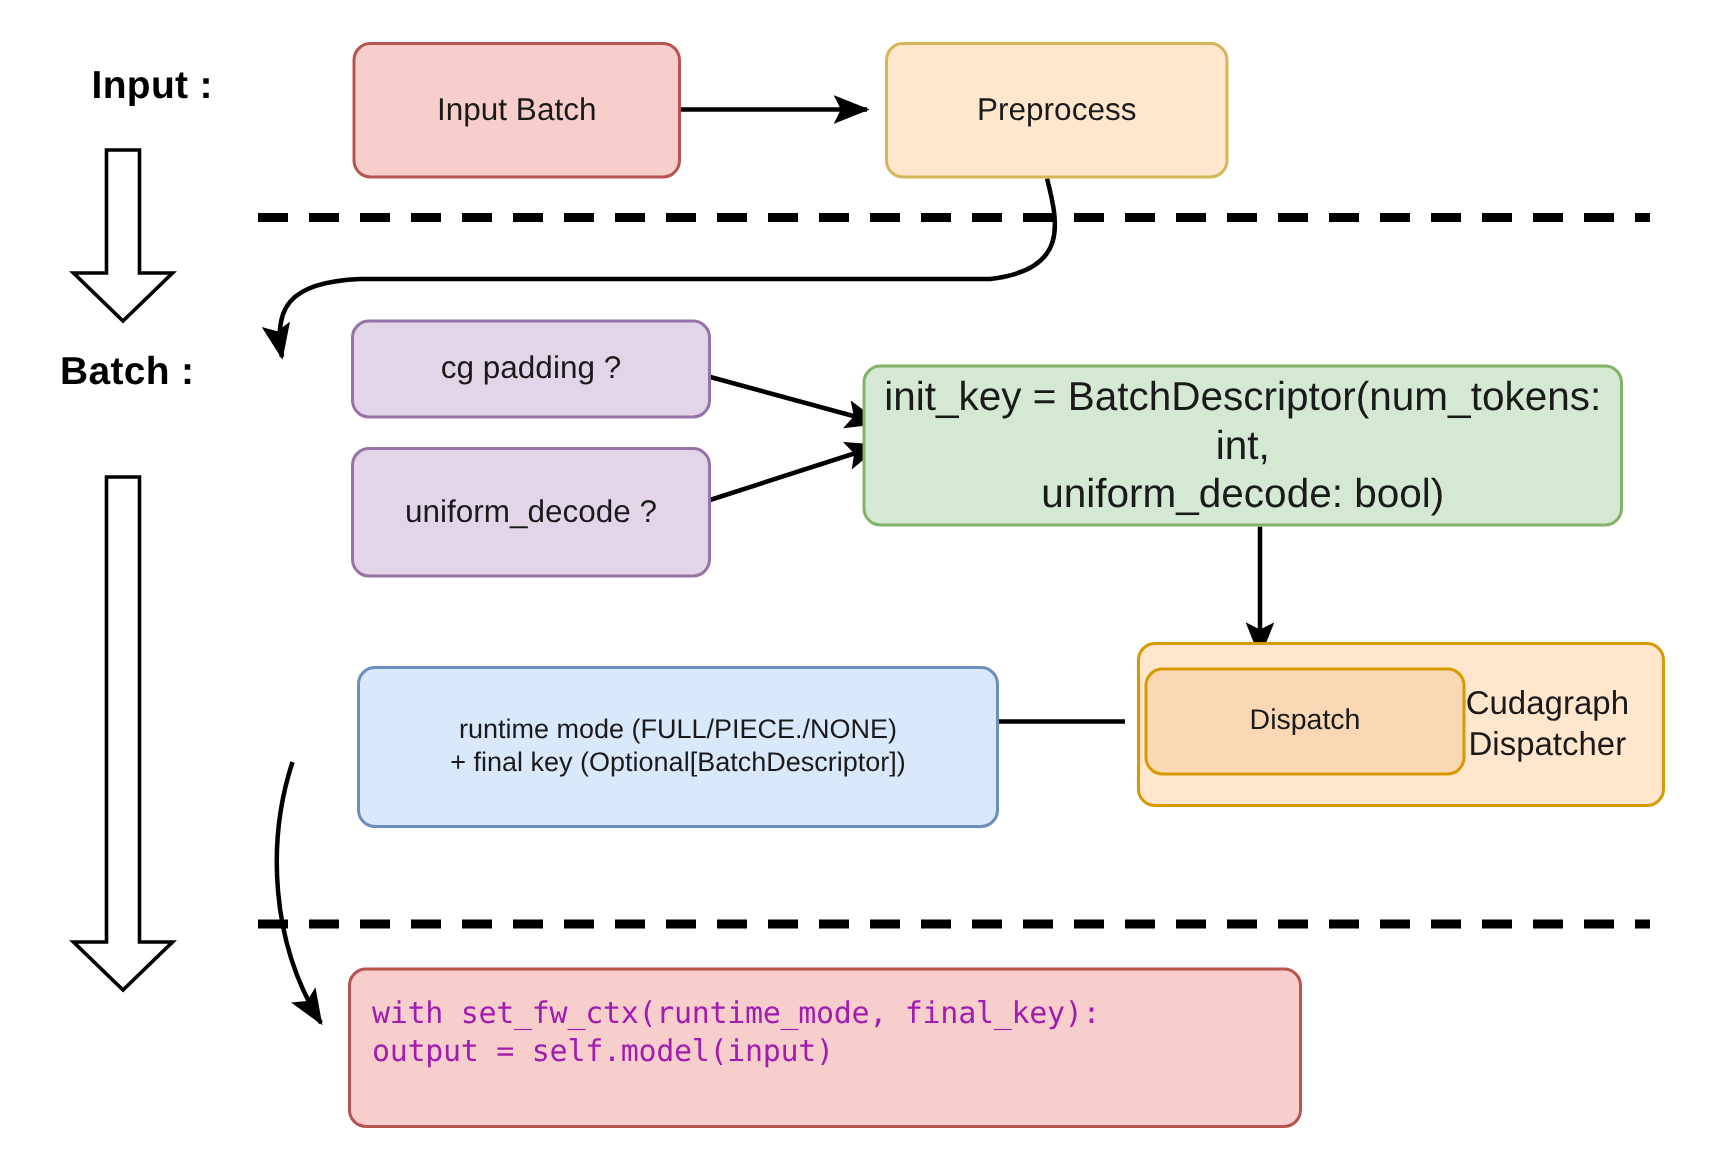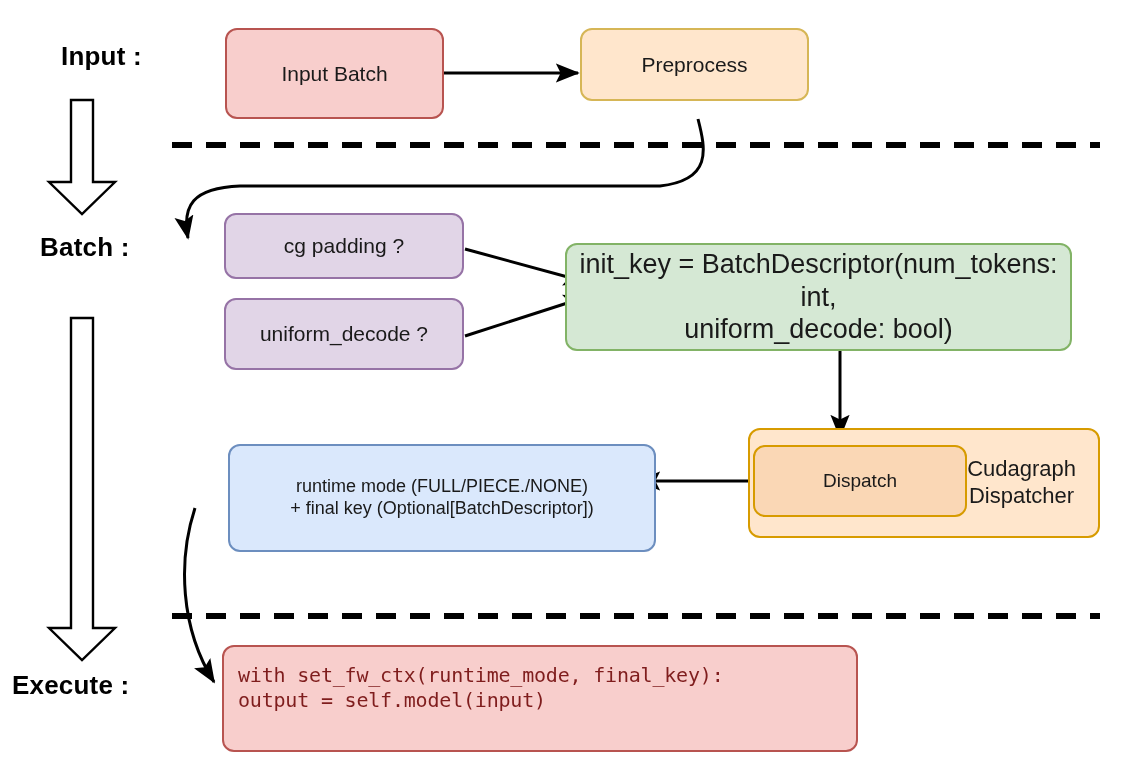--- a/index.html
+++ b/index.html
@@ -29,34 +29,35 @@
     display: flex;
     align-items: center;
     justify-content: center;
     text-align: center;
     border-radius: 12px;
     border-style: solid;
     border-width: 2px;
     color: #1a1a1a;
     line-height: 1.22;
     white-space: pre-line;
+    margin-left: 10px;
   }
   .stage-label {
     position: absolute;
     font-weight: bold;
     color: #000000;
     font-size: 26px;
     letter-spacing: 0.2px;
     white-space: nowrap;
   }
   .mono {
     font-family: "DejaVu Sans Mono", "Liberation Mono", monospace;
     text-align: left;
     justify-content: flex-start;
-    color: #7f1d1d;
+    color: #a21caf;
     letter-spacing: -0.2px;
   }
 </style>
 </head>
 <body>
 
 <div id="canvas">
 
   <svg class="layer" viewBox="0 0 1142 770">
     <defs>
@@ -82,29 +83,28 @@
 
     <line x1="840" y1="351" x2="840" y2="437" stroke="#000000" stroke-width="3" marker-end="url(#arrowhead)"></line>
 
     <line x1="750" y1="481" x2="638" y2="481" stroke="#000000" stroke-width="3" marker-end="url(#arrowhead)"></line>
 
     <path d="M 195,508 C 178,560 180,628 214,682" fill="none" stroke="#000000" stroke-width="3" marker-end="url(#arrowhead)"></path>
   </svg>
 
   <div class="stage-label" style="left:24px; top:41px;margin-left:37px;">Input :</div>
   <div class="stage-label" style="left:40px; top:232px;">Batch :</div>
-  <div class="stage-label" style="left:12px; top:670px;">Execute :</div>
 
   <div class="node" style="left:225px; top:28px; width:219px; height:91px; background:#f8cecc; border-color:#b85450; font-size:21px;">Input Batch</div>
 
-  <div class="node" style="left:580px; top:28px; width:229px; height:73px; background:#ffe6cc; border-color:#d6b656; font-size:21px;">Preprocess</div>
+  <div class="node" style="left:580px; top:28px; width:229px; height:91px; background:#ffe6cc; border-color:#d6b656; font-size:21px;">Preprocess</div>
 
   <div class="node" style="left:224px; top:213px; width:240px; height:66px; background:#e1d5e7; border-color:#9673a6; font-size:21px;">cg padding ?</div>
 
-  <div class="node" style="left:224px; top:298px; width:240px; height:72px; background:#e1d5e7; border-color:#9673a6; font-size:21px;">uniform_decode ?</div>
+  <div class="node" style="left:224px; top:298px; width:240px; height:87px; background:#e1d5e7; border-color:#9673a6; font-size:21px;">uniform_decode ?</div>
 
   <div class="node" style="left:565px; top:243px; width:507px; height:108px; background:#d5e8d4; border-color:#82b366; font-size:27px;">init_key = BatchDescriptor(num_tokens: int,
 uniform_decode: bool)</div>
 
   <div class="node" style="left:228px; top:444px; width:428px; height:108px; background:#dae8fc; border-color:#6c8ebf; font-size:18px;">runtime mode (FULL/PIECE./NONE)
 + final key (Optional[BatchDescriptor])</div>
 
   <div class="node" style="left:748px; top:428px; width:352px; height:110px; background:#ffe6cc; border-color:#d79b00; font-size:22px; align-items:center; justify-content:flex-end; padding-right:22px;padding-left:14px;">Cudagraph
 Dispatcher</div>
 

